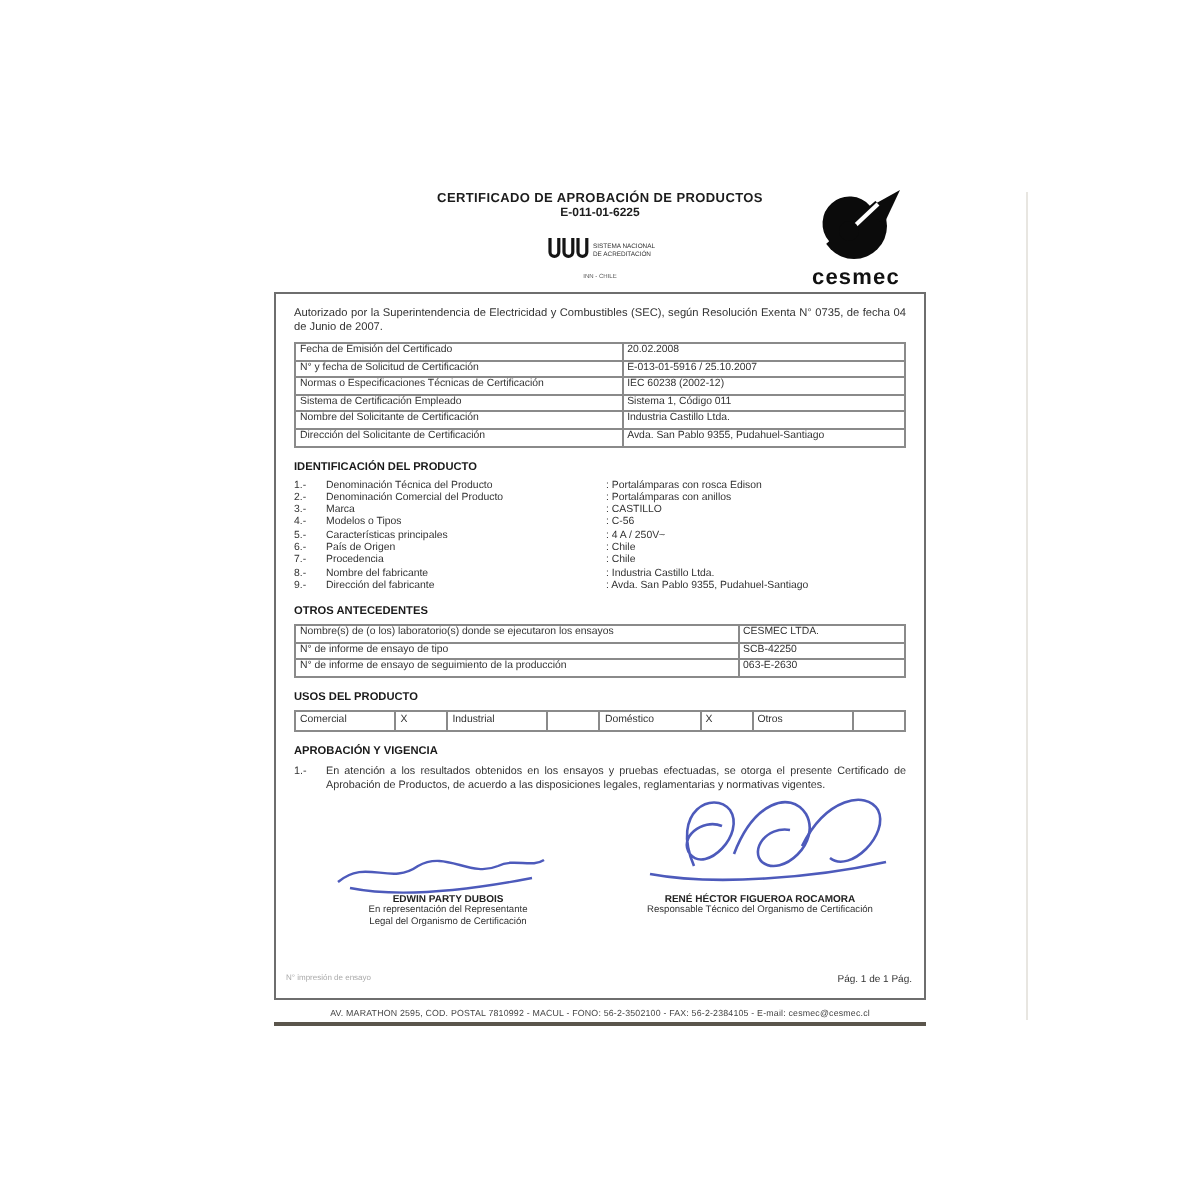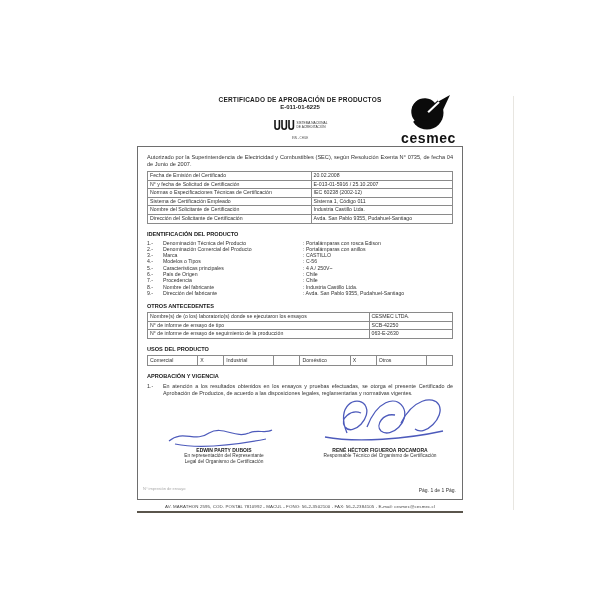--- a/index.html
+++ b/index.html
@@ -6,21 +6,21 @@
   .canvas{position:relative;width:600px;height:600px;background:#ffffff;overflow:hidden;
           font-family:"Liberation Sans",sans-serif;color:#2e2e2e;}
   .doc{position:absolute;left:137px;top:96px;width:326px;}
   .title{ text-align:center;font-size:6.5px;font-weight:bold;color:#1c1c1c;letter-spacing:.2px;line-height:8px;}
   .certno{text-align:center;font-size:6px;font-weight:bold;color:#1c1c1c;line-height:7px;}
   .inn{width:90px;margin:6px auto 0 auto;display:flex;flex-direction:column;align-items:center;}
   .inn-row{display:flex;align-items:center;gap:2px;}
   .inn-text{font-size:3.2px;line-height:3.6px;color:#333;}
   .inn-sub{font-size:3px;color:#555;margin-top:1px;}
   .cesmec{position:absolute;top:-3px;right:8px;width:54px;text-align:center;}
-  .cesmec-name{font-size:14px;font-weight:bold;letter-spacing:.6px;color:#111;line-height:10px;margin-top:-2px;}
+  .cesmec-name{font-size:11px;font-weight:bold;letter-spacing:.6px;color:#111;line-height:10px;margin-top:-2px;}
   .box{margin-top:6px;border:1px solid #6e6e6e;padding:7px 9px 20px 9px;position:relative;background:#fff;}
   .auth{font-size:5.6px;line-height:7px;text-align:justify;color:#333;}
   table{border-collapse:collapse;width:100%;table-layout:fixed;}
   td{border:1px solid #8a8a8a;font-size:5.2px;line-height:5.6px;padding:1px 2px;color:#333;
      white-space:nowrap;overflow:hidden;}
   .t-info{margin-top:3px;}
   .t-info td.lbl{width:52%;}
   .heading{font-size:5.6px;font-weight:bold;color:#191919;margin-top:7px;line-height:7px;}
   .id-grid{display:grid;grid-template-columns:16px 140px auto;font-size:5.2px;line-height:6.3px;
            margin-top:2px;color:#333;}

